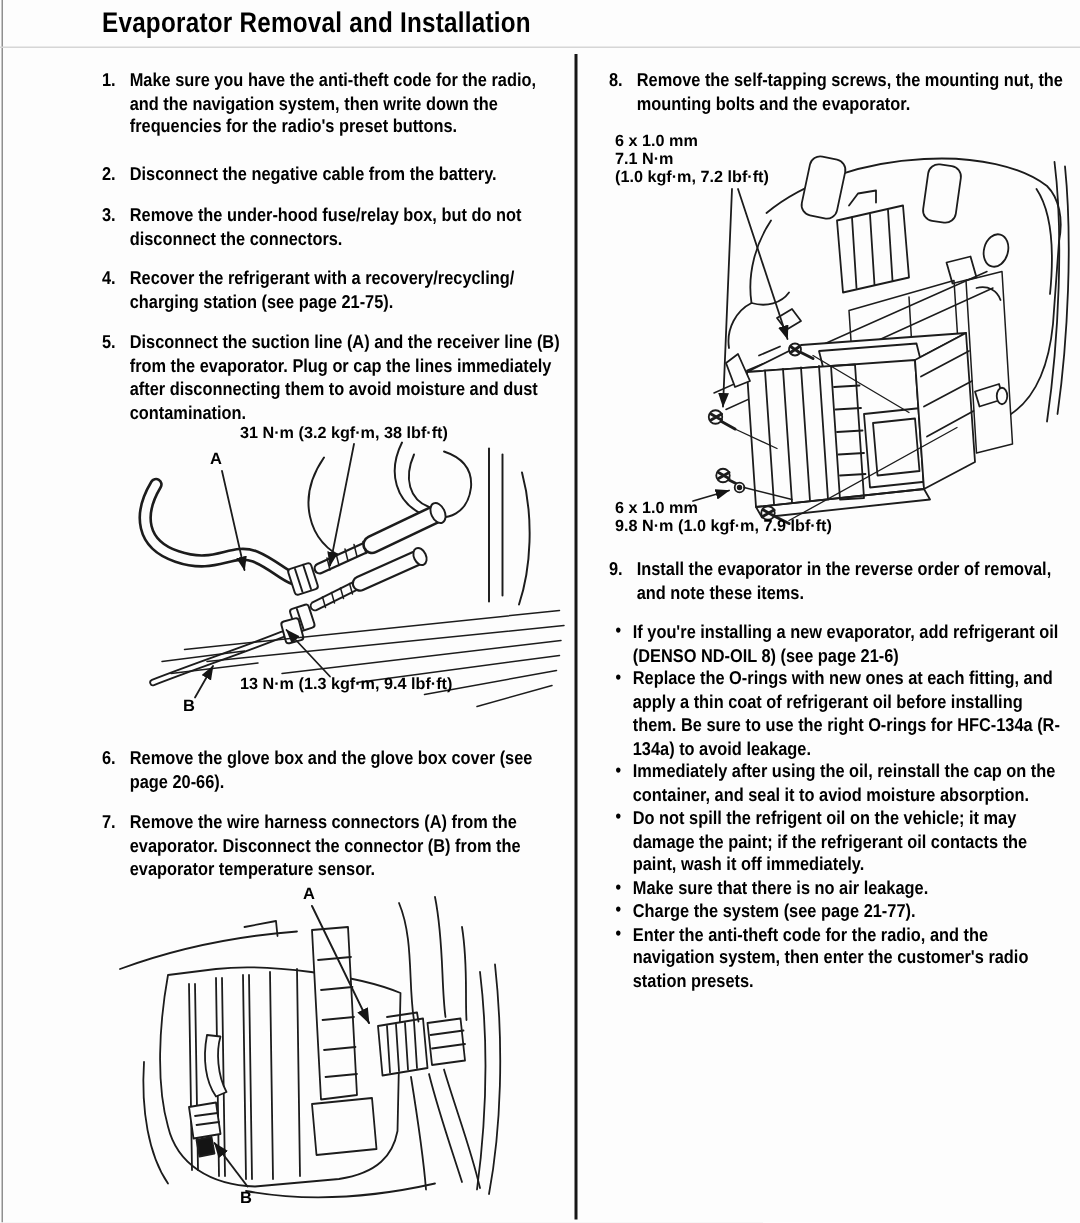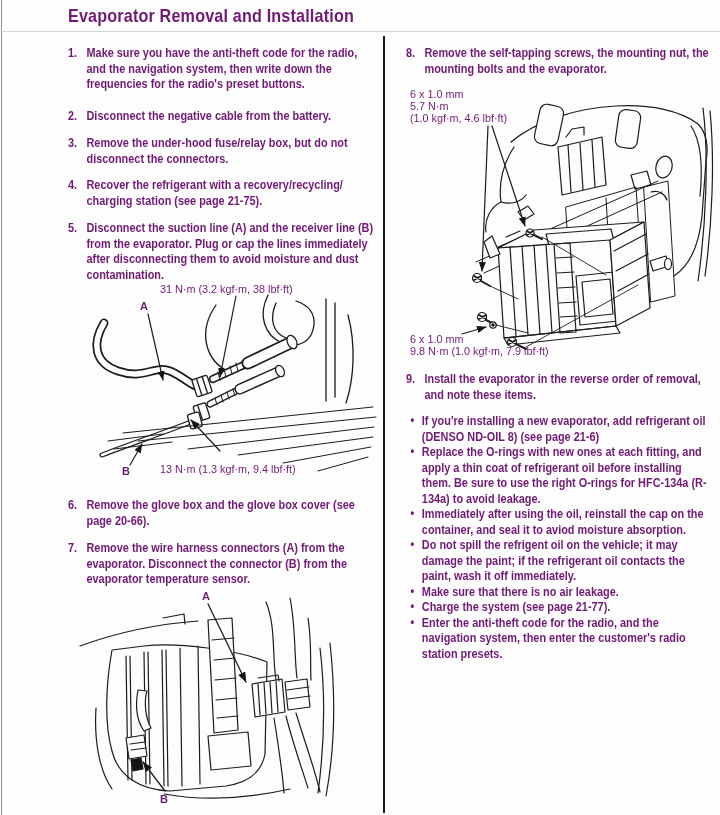--- a/index.html
+++ b/index.html
@@ -1,33 +1,33 @@
 <!DOCTYPE html>
 <html><head>
 <meta charset="utf-8">
 <style>
   html,body{margin:0;padding:0;}
   body{width:720px;height:815px;overflow:hidden;background:#e9e9e9;}
   .page{position:relative;width:720px;height:815px;background:#fdfdfd;
-        font-family:"Liberation Sans","DejaVu Sans",sans-serif;color:#701a75;}
+        font-family:"Liberation Sans","DejaVu Sans",sans-serif;color:#000000;}
   .edge-left{position:absolute;left:1px;top:0;width:1px;height:815px;background:#8f8f8f;}
   .rule-top{position:absolute;left:0;top:31px;width:720px;height:1px;background:#d6d6d6;}
   .divider{position:absolute;left:383px;top:36px;width:2px;height:777px;background:#161616;}
   .title{position:absolute;left:68px;top:5px;font-size:19px;font-weight:bold;white-space:nowrap;
          width:380px;transform:scaleX(.85);transform-origin:0 0;letter-spacing:.2px;}
   .col{position:absolute;top:46px;}
   .col-left{left:68px;width:313px;}
   .col-right{left:406px;width:312px;}
   .step{position:relative;width:352px;padding-left:21px;box-sizing:border-box;
         font-size:12.4px;font-weight:bold;line-height:15.5px;
         transform:scaleX(.88);transform-origin:0 0;}
   .step .num{position:absolute;left:0;top:0;}
   .fig{position:relative;}
   .fig svg{position:absolute;left:0;top:0;}
-  .flabel{position:absolute;font-size:10.8px;font-weight:normal;line-height:12px;white-space:nowrap;}
+  .flabel{position:absolute;font-size:10.8px;font-weight:bold;line-height:12px;white-space:nowrap;}
   .letter{position:absolute;font-size:11px;font-weight:bold;}
   .bullets{margin:0;padding:0;list-style:none;}
   .bullets li{position:relative;width:344px;padding-left:18px;box-sizing:border-box;
         font-size:12.4px;font-weight:bold;line-height:15.5px;
         transform:scaleX(.88);transform-origin:0 0;}
   .bullets .dot{position:absolute;left:5px;top:-1px;font-size:12px;}
   svg path,svg line,svg rect,svg ellipse,svg circle,svg polyline{vector-effect:none;}
 </style>
 </head>
 <body>
@@ -121,21 +121,21 @@
           <path d="M 46 166 L 104 159" stroke-width="1"></path>
 
           <path d="M 168 13 L 152 94" stroke-width="1.2" marker-end="url(#m1)"></path>
           <path d="M 80 31 L 95 97" stroke-width="1.2" marker-end="url(#m1)"></path>
           <path d="M 152 168 L 123 137" stroke-width="1.2" marker-end="url(#m1)"></path>
           <path d="M 62 182 L 74 161" stroke-width="1.2" marker-end="url(#m1)"></path>
         </g>
       </svg>
       <div class="flabel" style="left:92px;top:0">31 N·m (3.2 kgf·m, 38 lbf·ft)</div>
       <div class="letter" style="left:72px;top:17px">A</div>
-      <div class="flabel" style="left:92px;top:180px">13 N·m (1.3 kgf·m, 9.4 lbf·ft)</div>
+      <div class="flabel" style="left:92px;top:167px">13 N·m (1.3 kgf·m, 9.4 lbf·ft)</div>
       <div class="letter" style="left:54px;top:182px">B</div>
     </div>
 
     <div class="step" style="margin-bottom:12px">
       <span class="num">6.</span>
       <span class="txt">Remove the glove box and the glove box cover (see page 20-66).</span>
     </div>
     <div class="step">
       <span class="num">7.</span>
       <span class="txt">Remove the wire harness connectors (A) from the evaporator. Disconnect the connector (B) from the evaporator temperature sensor.</span>
@@ -277,22 +277,22 @@
           <path d="M 136 152 L 200 190" stroke-width=".9"></path>
 
           <path d="M 82 41 L 76 186" stroke-width="1.2" marker-end="url(#m2)"></path>
           <path d="M 86 41 L 119 141" stroke-width="1.2" marker-end="url(#m2)"></path>
 
           <path d="M 56 249 L 80 242" stroke-width="1.2" marker-end="url(#m2)"></path>
         </g>
       </svg>
       <div class="flabel" style="left:4px;top:3px">
         <div>6 x 1.0 mm</div>
-        <div>5.7 N·m</div>
-        <div>(1.0 kgf·m, 4.6 lbf·ft)</div>
+        <div>7.1 N·m</div>
+        <div>(1.0 kgf·m, 7.2 lbf·ft)</div>
       </div>
       <div class="flabel" style="left:4px;top:248px">
         <div>6 x 1.0 mm</div>
         <div>9.8 N·m (1.0 kgf·m, 7.9 lbf·ft)</div>
       </div>
     </div>
 
     <div class="step" style="margin-bottom:11px">
       <span class="num">9.</span>
       <span class="txt">Install the evaporator in the reverse order of removal, and note these items.</span>

